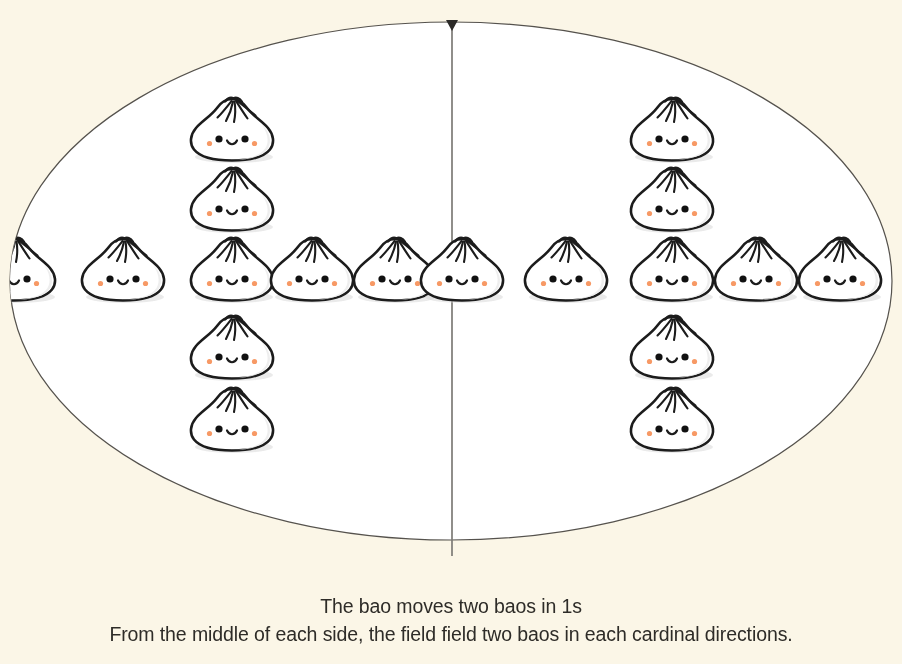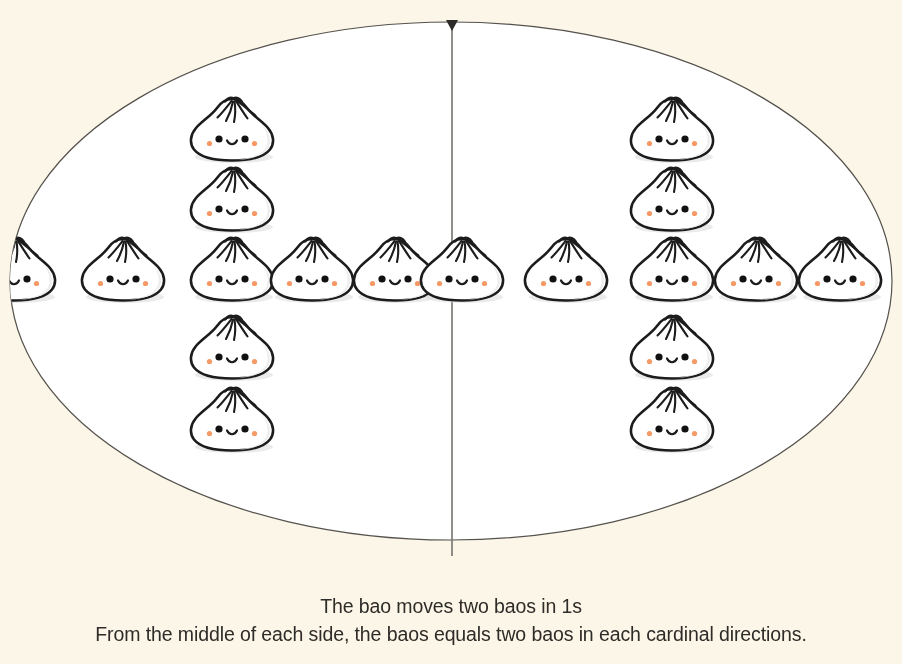--- a/index.html
+++ b/index.html
@@ -422,16 +422,16 @@
           <circle cx="61" cy="46" r="3.6" fill="#111111"></circle>  
           <path d="M43 47.5 C45.5 52.5 50.5 52.5 53 47.5" stroke="#1c1c1c" stroke-width="2.2" fill="none" stroke-linecap="round"></path>  
           <circle cx="25.5" cy="50.5" r="2.6" fill="#f6874a" opacity="0.85"></circle>  
           <circle cx="70.5" cy="50.5" r="2.6" fill="#f6874a" opacity="0.85"></circle>
         </svg>
       </div>
     </div>
 
   <div id="caption" style="color: rgb(46, 44, 40);">
     <span class="line">The bao moves two baos in 1s</span>
-    <span class="line">From the middle of each side, the baos equals two baos in each cardinal directions.</span>
+    <span class="line">From the middle of each side, the field field two baos in each cardinal directions.</span>
   </div>
 
 </div>
 
 </body></html>

